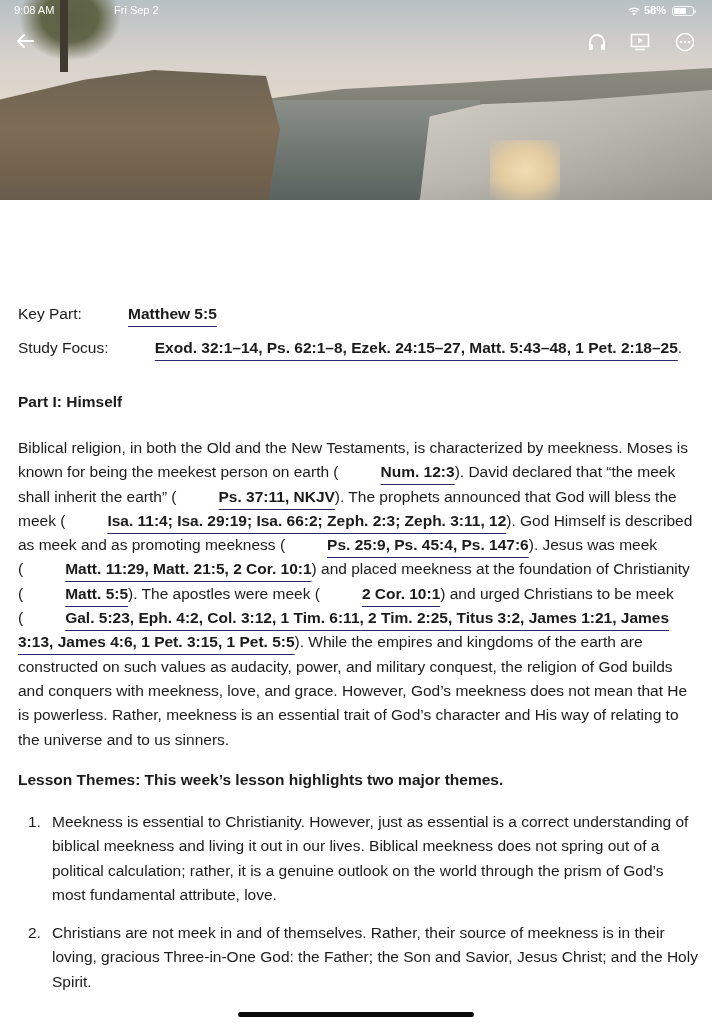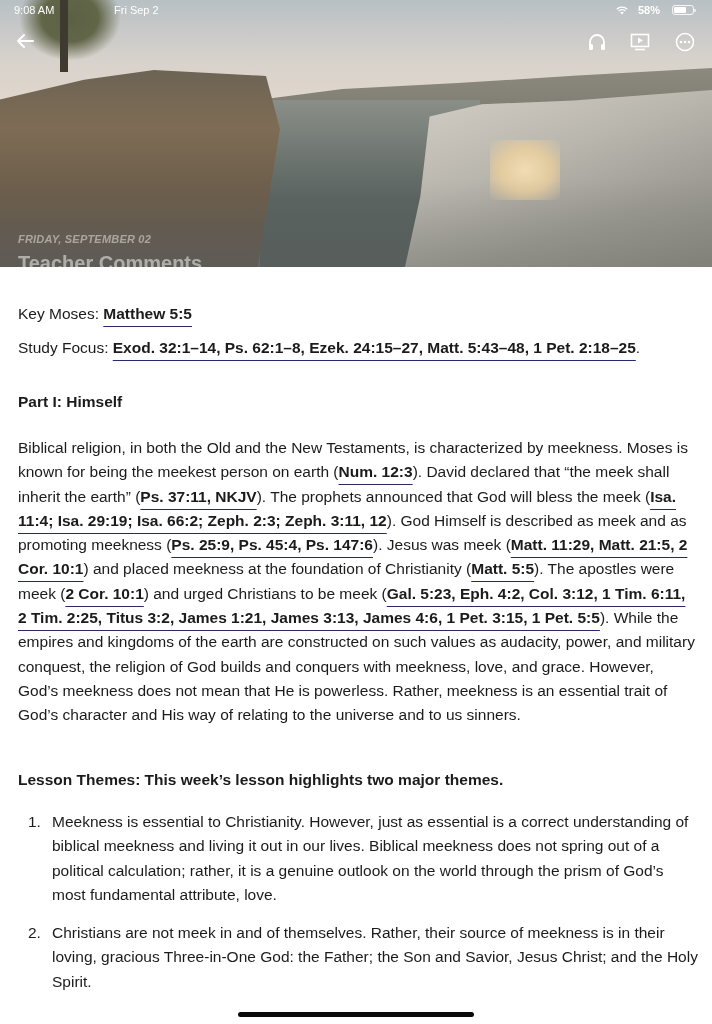--- a/index.html
+++ b/index.html
@@ -1,20 +1,20 @@
 <!DOCTYPE html>
 <html><head>
 <meta charset="utf-8">
 <style>
   * { box-sizing: border-box; margin: 0; padding: 0; }
   html, body { width: 712px; height: 1024px; overflow: hidden; background: #ffffff; }
   body { font-family: "Liberation Sans", sans-serif; color: #1a1a1a; position: relative; }
 
   .hero {
-    position: absolute; left: 0; top: 0; width: 712px; height: 267px; overflow: hidden;
+    position: absolute; left: 0; top: 0; width: 712px; height: 200px; overflow: hidden;
     background: linear-gradient(180deg, #c9c7c6 0%, #d3cdc6 18%, #b9b4ad 30%, #8e8a82 55%, #6c6e68 80%, #5e6461 100%);
   }
   .hero .sky { position: absolute; left: 0; top: 0; width: 712px; height: 110px;
     background: linear-gradient(180deg, #b8c0c4 0%, #d8d2cc 55%, #e2d8cc 100%); }
   .hero .far-ridge { position: absolute; left: 250px; top: 65px; width: 462px; height: 60px;
     background: linear-gradient(180deg, #8d8a80 0%, #7c7a70 100%);
     clip-path: polygon(0 60%, 20% 40%, 45% 30%, 70% 18%, 100% 5%, 100% 100%, 0 100%); }
   .hero .valley { position: absolute; left: 260px; top: 100px; width: 220px; height: 167px;
     background: linear-gradient(180deg, #8a8f88 0%, #59625f 60%, #4b5452 100%); }
   .hero .elcap { position: absolute; left: 405px; top: 90px; width: 307px; height: 177px;
@@ -28,42 +28,42 @@
   .hero .tree { position: absolute; left: 60px; top: 0; width: 8px; height: 72px; background: #3e3a30; }
   .hero .foliage { position: absolute; left: 20px; top: 0; width: 100px; height: 60px;
     background: radial-gradient(ellipse at 50% 30%, #5b6046 0%, #626648 40%, rgba(90,95,70,0) 72%); }
   .hero .fade { position: absolute; left: 0; top: 180px; width: 712px; height: 87px;
     background: linear-gradient(180deg, rgba(120,120,115,0) 0%, rgba(110,112,108,0.35) 100%); }
 
   .statusbar { position: absolute; left: 0; top: 0; width: 712px; height: 20px;
     font-size: 11px; color: #ffffff; }
   .statusbar .time { position: absolute; left: 14px; top: 4px; }
   .statusbar .date { position: absolute; left: 66px; top: 4px; margin-left: 48px; }
-  .statusbar .right { position: absolute; right: 18px; top: 4px; display: flex; align-items: center; gap: 10px; font-weight: bold; }
+  .statusbar .right { position: absolute; right: 18px; top: 4px; display: flex; align-items: flex-end; gap: 4px; font-weight: bold; }
   .wifi-icon { width: 12px; height: 9px; position: relative; }
   .wifi-icon svg { display: block; }
   .battery-icon { width: 22px; height: 10px; border: 1px solid rgba(255,255,255,0.85); border-radius: 3px; position: relative; margin-left: 2px; }
   .battery-icon .fill { position: absolute; left: 1px; top: 1px; bottom: 1px; width: 58%; background: #fff; border-radius: 1px; }
   .battery-icon::after { content: ""; position: absolute; right: -3px; top: 3px; width: 2px; height: 3px; background: rgba(255,255,255,0.7); border-radius: 1px; }
 
   .nav-btn { position: absolute; top: 31px; width: 22px; height: 22px; cursor: pointer; }
   .nav-btn svg { display: block; }
   .back-btn { left: 14px; top: 30px; }
   .headphones-btn { left: 586px; }
   .present-btn { left: 629px; }
   .more-btn { left: 674px; }
 
   .hero-date { position: absolute; left: 18px; top: 233px; font-size: 11px; letter-spacing: 0.2px;
     color: rgba(255,255,255,0.45); font-weight: bold; text-transform: uppercase; font-style: italic; }
   .hero-title { position: absolute; left: 18px; top: 246px; font-size: 20px; line-height: 34px;
     color: rgba(255,255,255,0.5); font-weight: bold; white-space: nowrap; }
 
   .content { position: absolute; left: 18px; top: 300px; width: 680px; font-size: 15.5px; line-height: 24.3px; color: #1b1b1b; }
   .content p { margin: 0; }
-  .ref { font-weight: bold; text-decoration: underline; text-decoration-color: #262a6a; text-underline-offset: 7px; text-decoration-thickness: 1px; cursor: pointer; color: #1b1b1b; }
+  .ref { font-weight: bold; text-decoration: underline; text-decoration-color: #262a6a; text-underline-offset: 7px; text-decoration-thickness: 1px; cursor: pointer; color: #1b1b1b; margin-left: 42px; }
   .line-key { position: absolute; top: 2px; left: 0; white-space: nowrap; }
   .line-focus { position: absolute; top: 36px; left: 0; white-space: nowrap; }
   .part-title { position: absolute; top: 90px; left: 0; font-weight: bold; }
   .overview { position: absolute; top: 136px; left: 0; width: 680px; }
   .themes-title { position: absolute; top: 468px; left: 0; font-weight: bold; }
   .themes-list { position: absolute; top: 510px; left: 0; width: 680px; list-style: none; }
   .themes-list li { position: relative; padding-left: 34px; margin-bottom: 14px; }
   .themes-list .num { position: absolute; left: 10px; top: 0; }
 
   .home-indicator { position: absolute; left: 238px; top: 1012px; width: 236px; height: 5px; border-radius: 3px; background: #0b0b0b; }
@@ -135,21 +135,21 @@
         </svg>
     </span>
   </div>
 
   <div class="hero-date">FRIDAY, SEPTEMBER 02</div>
   <div class="hero-title">Teacher Comments</div>
 </div>
 
 <div class="content">
   <p class="line-key">
-    <span>Key Moses: </span><a class="ref">Matthew 5:5</a>
+    <span>Key Part: </span><a class="ref">Matthew 5:5</a>
   </p>
   <p class="line-focus">
     <span>Study Focus: </span><a class="ref">Exod. 32:1–14, Ps. 62:1–8, Ezek. 24:15–27, Matt. 5:43–48, 1 Pet. 2:18–25</a><span>.</span>
   </p>
 
   <p class="part-title">Part I: Himself</p>
 
   <p class="overview">
     <span>Biblical religion, in both the Old and the New Testaments, is characterized by meekness. Moses is known for being the meekest person on earth (</span><a class="ref">Num. 12:3</a><span>). David declared that “the meek shall inherit the earth” (</span><a class="ref">Ps. 37:11, NKJV</a><span>). The prophets announced that God will bless the meek (</span><a class="ref">Isa. 11:4; Isa. 29:19; Isa. 66:2; Zeph. 2:3; Zeph. 3:11, 12</a><span>). God Himself is described as meek and as promoting meekness (</span><a class="ref">Ps. 25:9, Ps. 45:4, Ps. 147:6</a><span>). Jesus was meek (</span><a class="ref">Matt. 11:29, Matt. 21:5, 2 Cor. 10:1</a><span>) and placed meekness at the foundation of Christianity (</span><a class="ref">Matt. 5:5</a><span>). The apostles were meek (</span><a class="ref">2 Cor. 10:1</a><span>) and urged Christians to be meek (</span><a class="ref">Gal. 5:23, Eph. 4:2, Col. 3:12, 1 Tim. 6:11, 2 Tim. 2:25, Titus 3:2, James 1:21, James 3:13, James 4:6, 1 Pet. 3:15, 1 Pet. 5:5</a><span>). While the empires and kingdoms of the earth are constructed on such values as audacity, power, and military conquest, the religion of God builds and conquers with meekness, love, and grace. However, God’s meekness does not mean that He is powerless. Rather, meekness is an essential trait of God’s character and His way of relating to the universe and to us sinners.</span>
   </p>

